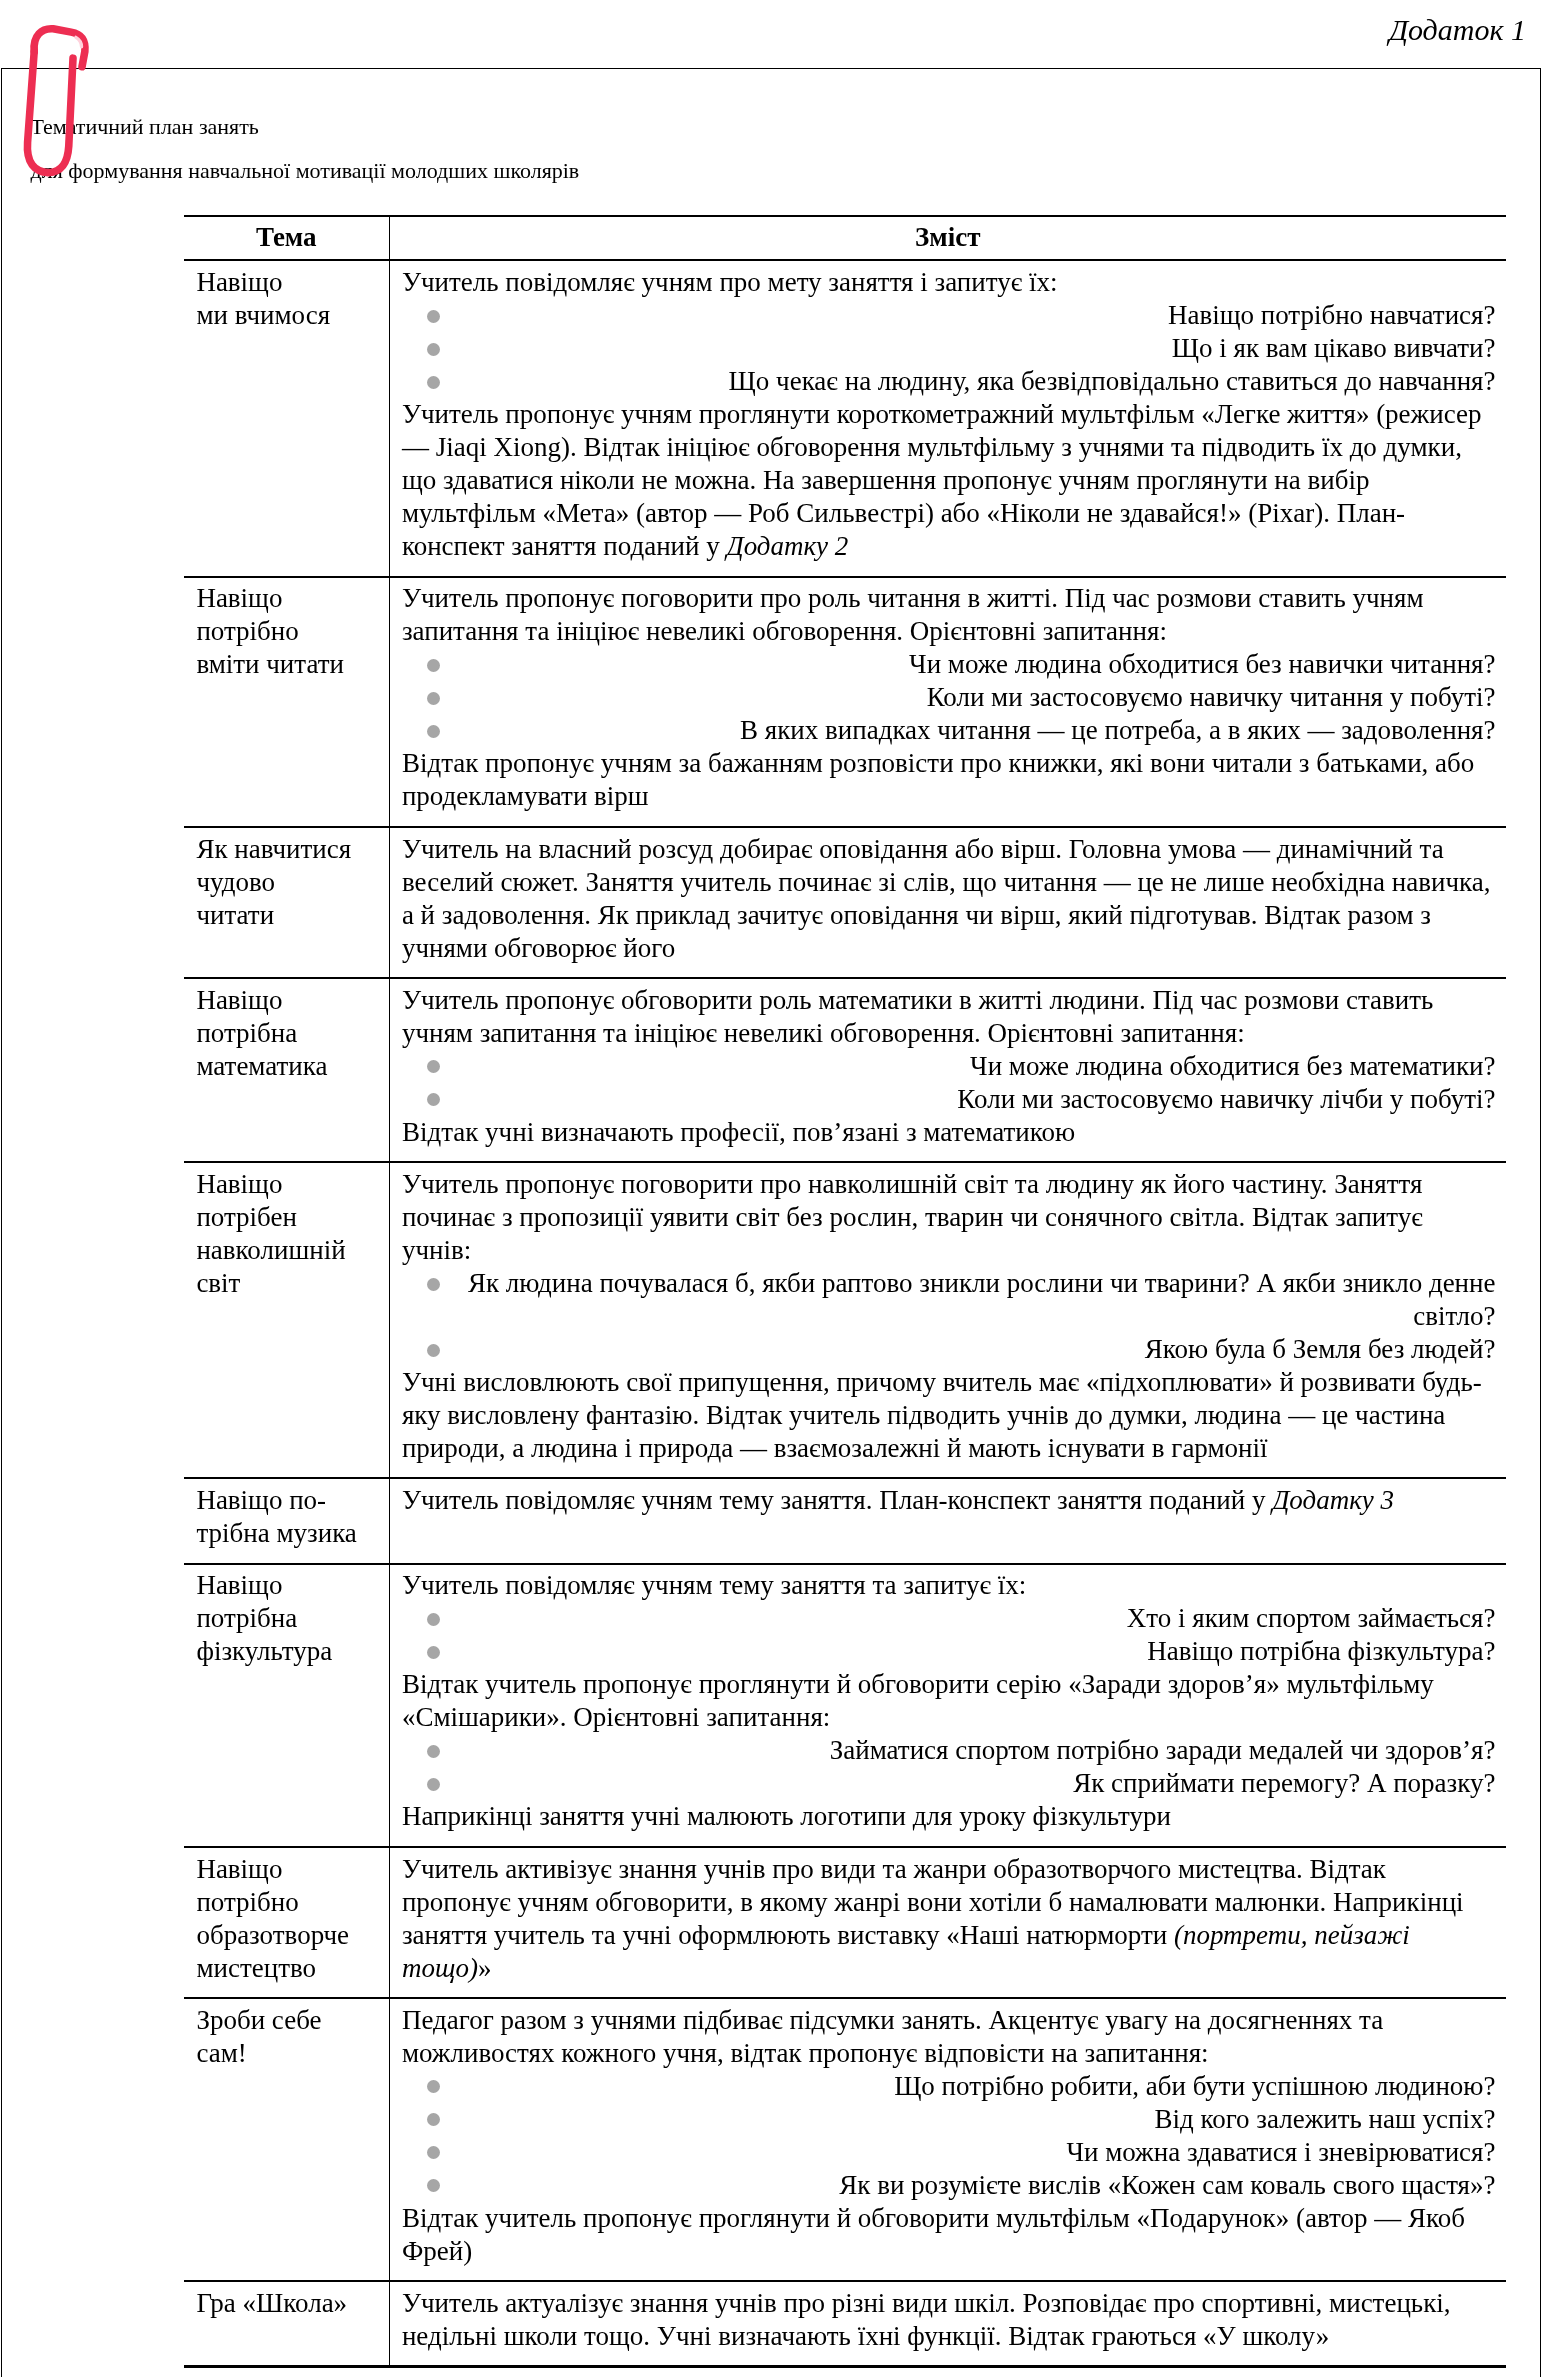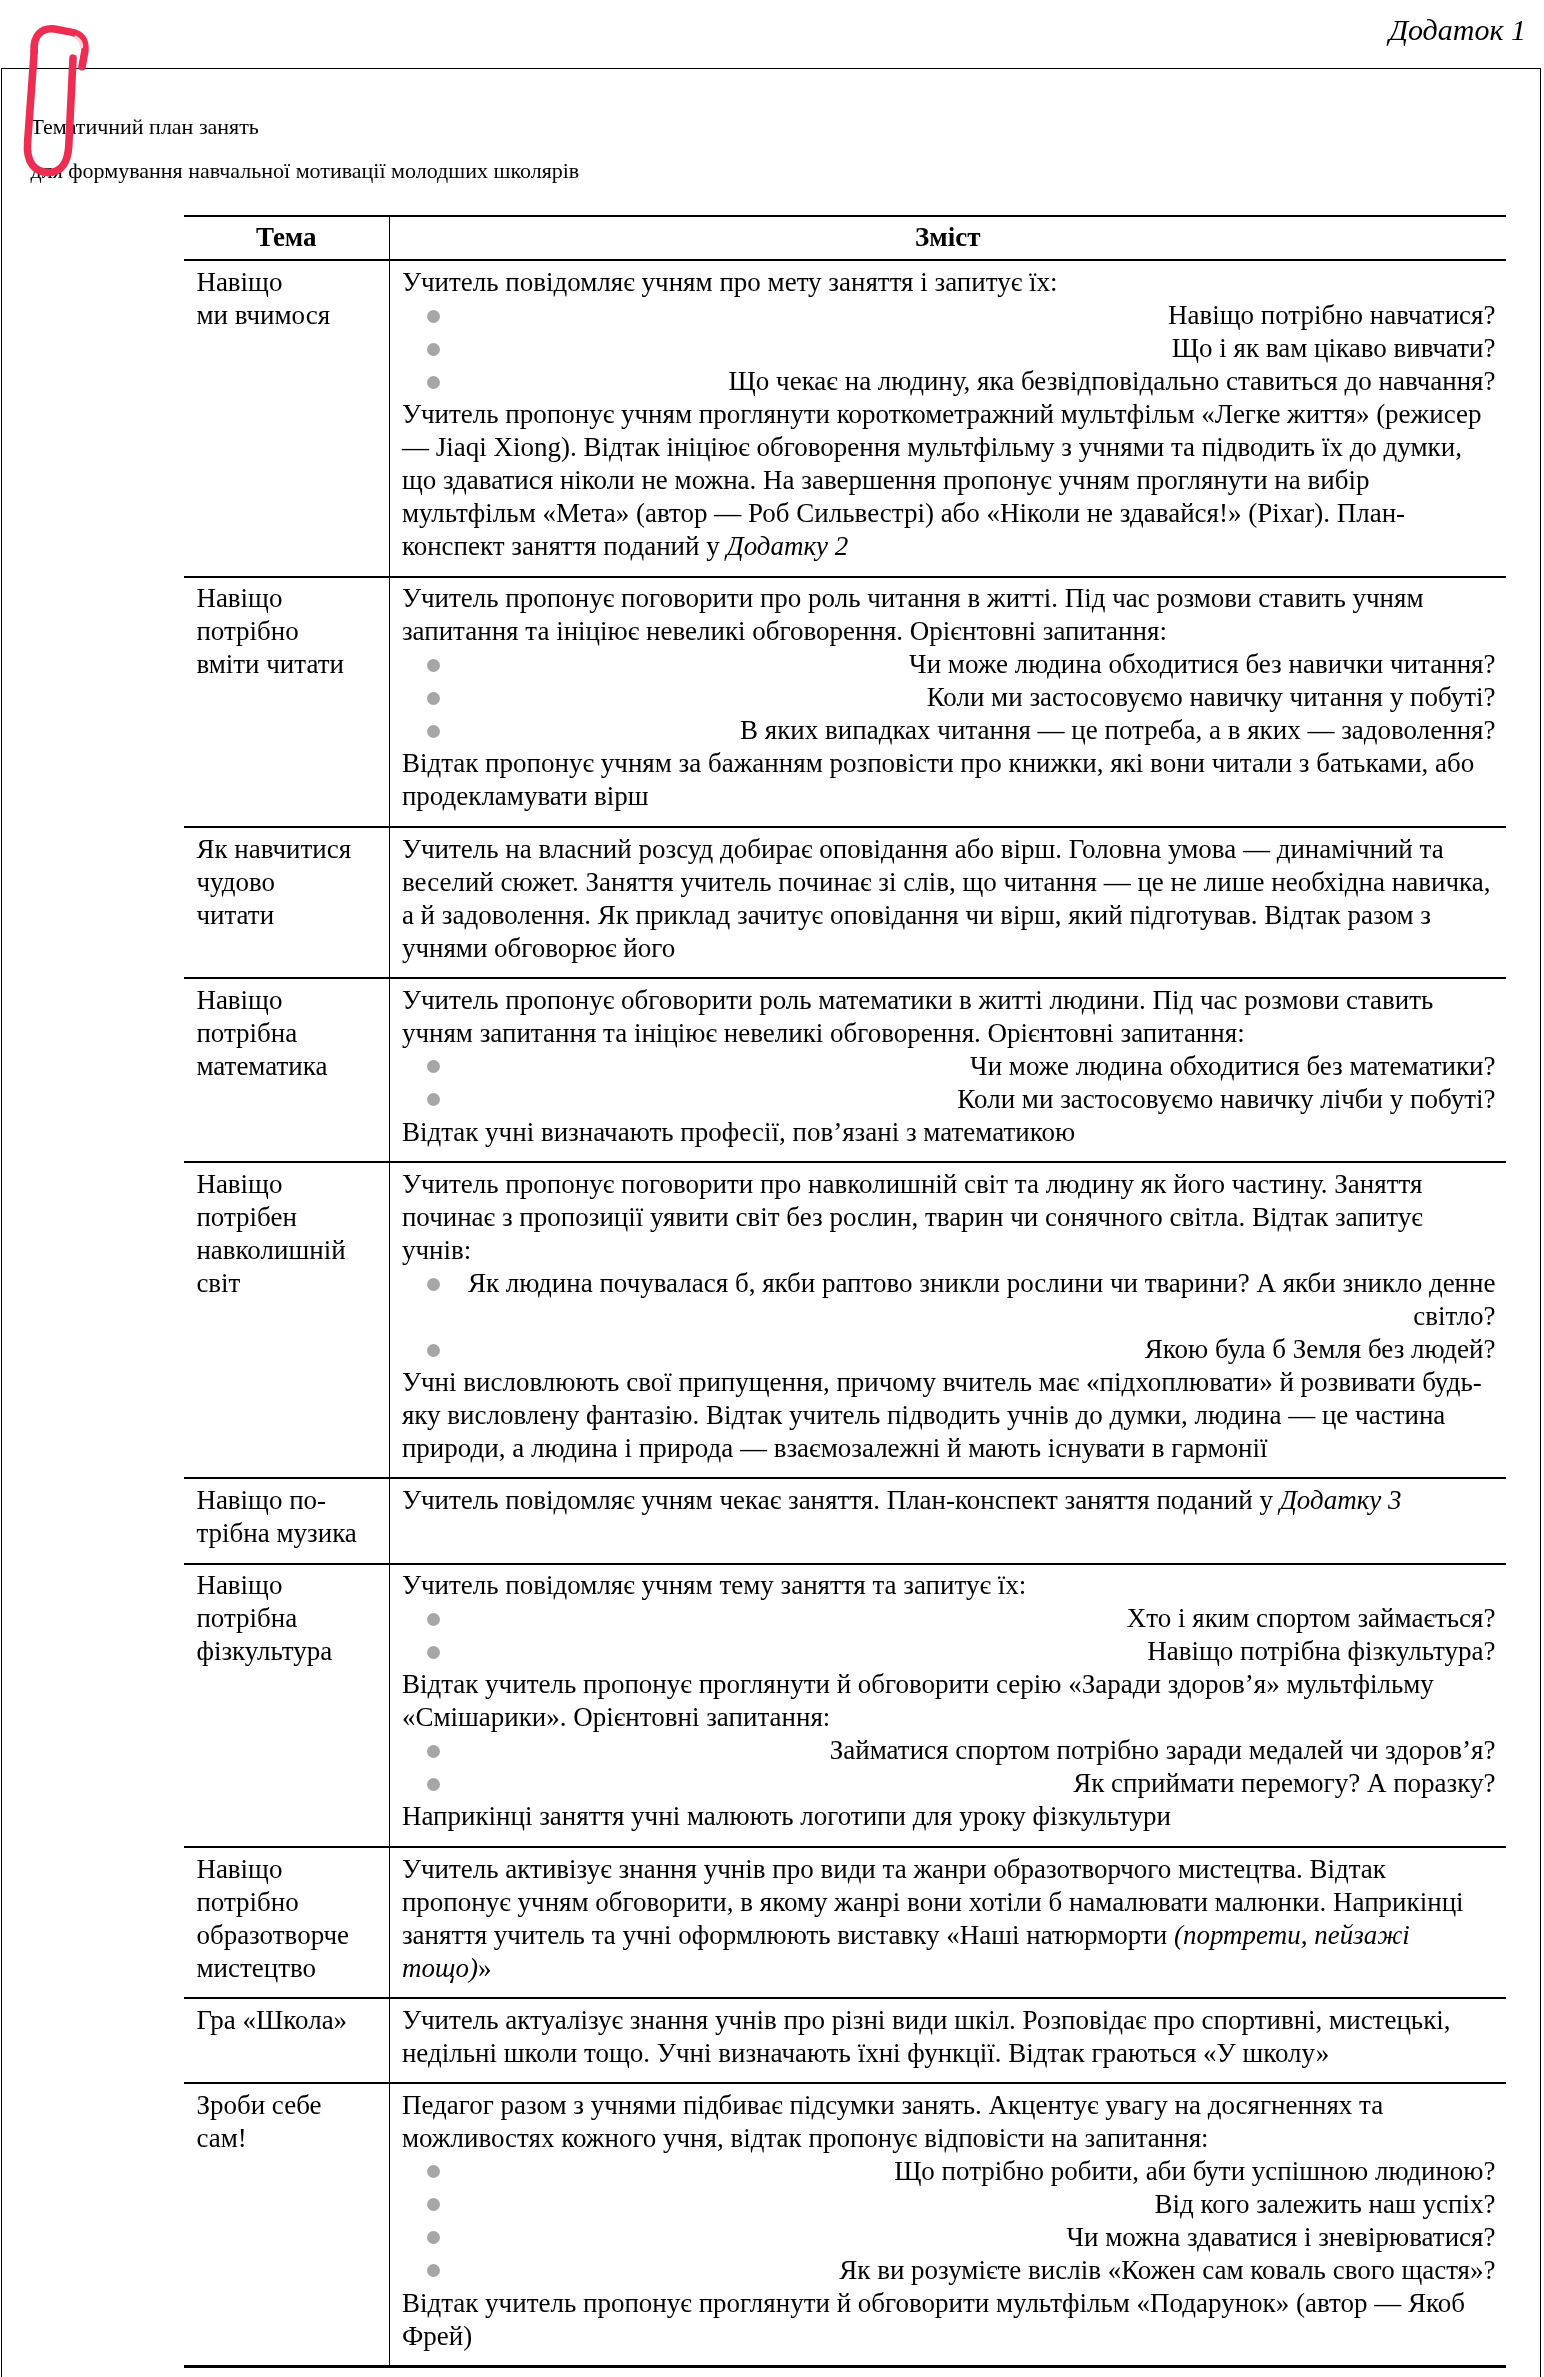--- a/index.html
+++ b/index.html
@@ -208,21 +208,21 @@
               <li><span>Як людина почувалася б, якби раптово зникли рослини чи тварини? А якби зникло денне світло?</span></li>
               <li><span>Якою була б Земля без людей?</span></li>
             </ul>
             <p><span>Учні висловлюють свої припущення, причому вчитель має «підхоплювати» й розвивати будь-яку висловлену фантазію. Відтак учитель підводить учнів до думки, людина — це частина природи, а людина і природа — взаємозалежні й мають існувати в гармонії</span></p>
           </td>
         </tr>
         <tr>
           <td class="theme">Навіщо по-
 трібна музика</td>
           <td class="content">
-            <p><span>Учитель повідомляє учням чекає заняття. План-конспект заняття поданий у </span><i>Додатку 3</i></p>
+            <p><span>Учитель повідомляє учням тему заняття. План-конспект заняття поданий у </span><i>Додатку 3</i></p>
           </td>
         </tr>
         <tr>
           <td class="theme">Навіщо
 потрібна
 фізкультура</td>
           <td class="content">
             <p><span>Учитель повідомляє учням тему заняття та запитує їх:</span></p>
             <ul>
               <li><span>Хто і яким спортом займається?</span></li>
@@ -236,39 +236,39 @@
             <p><span>Наприкінці заняття учні малюють логотипи для уроку фізкультури</span></p>
           </td>
         </tr>
         <tr>
           <td class="theme">Навіщо
 потрібно
 образотворче
 мистецтво</td>
           <td class="content">
             <p><span>Учитель активізує знання учнів про види та жанри образотворчого мистецтва. Відтак пропонує учням обговорити, в якому жанрі вони хотіли б намалювати малюнки. Наприкінці заняття учитель та учні оформлюють виставку «Наші натюрморти </span><i>(портрети, пейзажі тощо)</i><span>»</span></p>
-          </td>
-        </tr>
-        <tr>
-          <td class="theme">Гра «Школа»</td>
-          <td class="content">
-            <p><span>Учитель актуалізує знання учнів про різні види шкіл. Розповідає про спортивні, мистецькі, недільні школи тощо. Учні визначають їхні функції. Відтак граються «У школу»</span></p>
           </td>
         </tr>
         <tr>
           <td class="theme">Зроби себе
 сам!</td>
           <td class="content">
             <p><span>Педагог разом з учнями підбиває підсумки занять. Акцентує увагу на досягненнях та можливостях кожного учня, відтак пропонує відповісти на запитання:</span></p>
             <ul>
               <li><span>Що потрібно робити, аби бути успішною людиною?</span></li>
               <li><span>Від кого залежить наш успіх?</span></li>
               <li><span>Чи можна здаватися і зневірюватися?</span></li>
               <li><span>Як ви розумієте вислів «Кожен сам коваль свого щастя»?</span></li>
             </ul>
             <p><span>Відтак учитель пропонує проглянути й обговорити мультфільм «Подарунок» (автор — Якоб Фрей)</span></p>
           </td>
         </tr>
+        <tr>
+          <td class="theme">Гра «Школа»</td>
+          <td class="content">
+            <p><span>Учитель актуалізує знання учнів про різні види шкіл. Розповідає про спортивні, мистецькі, недільні школи тощо. Учні визначають їхні функції. Відтак граються «У школу»</span></p>
+          </td>
+        </tr>
       </tbody>
   </table>
 
 </div>
 
 
 </body></html>

